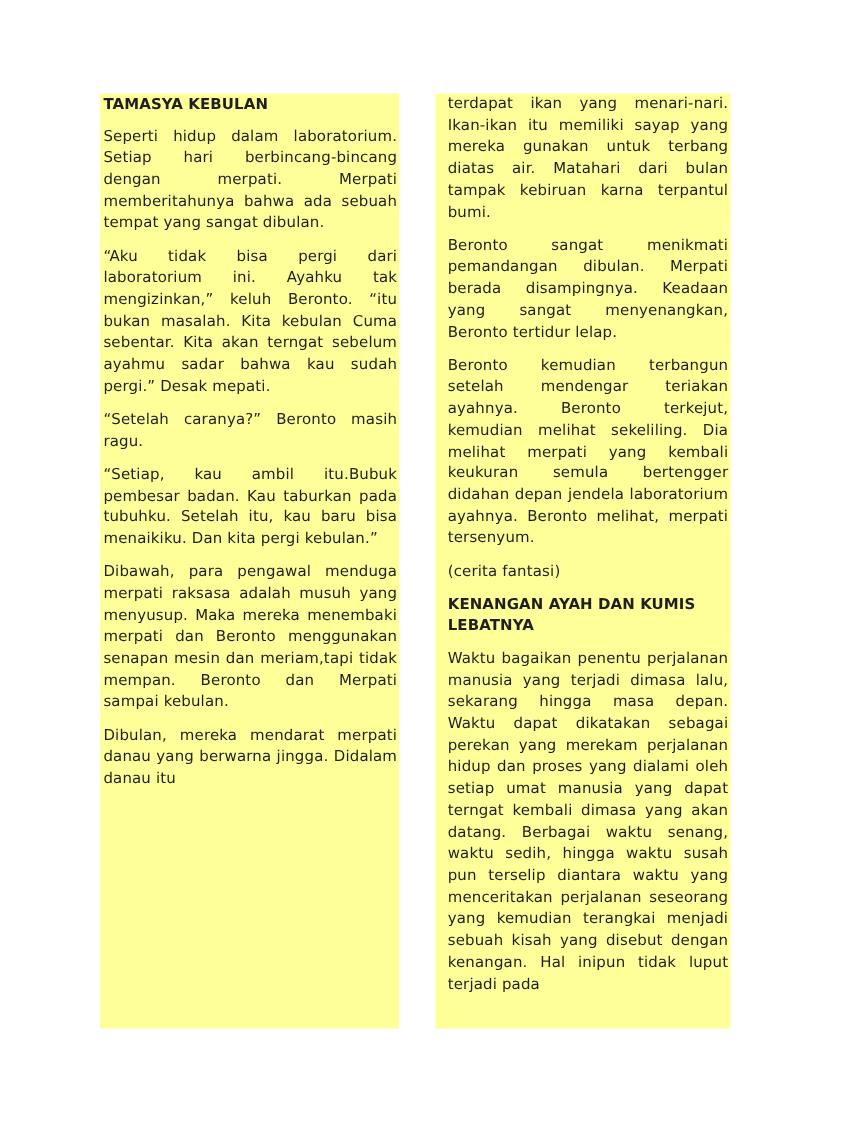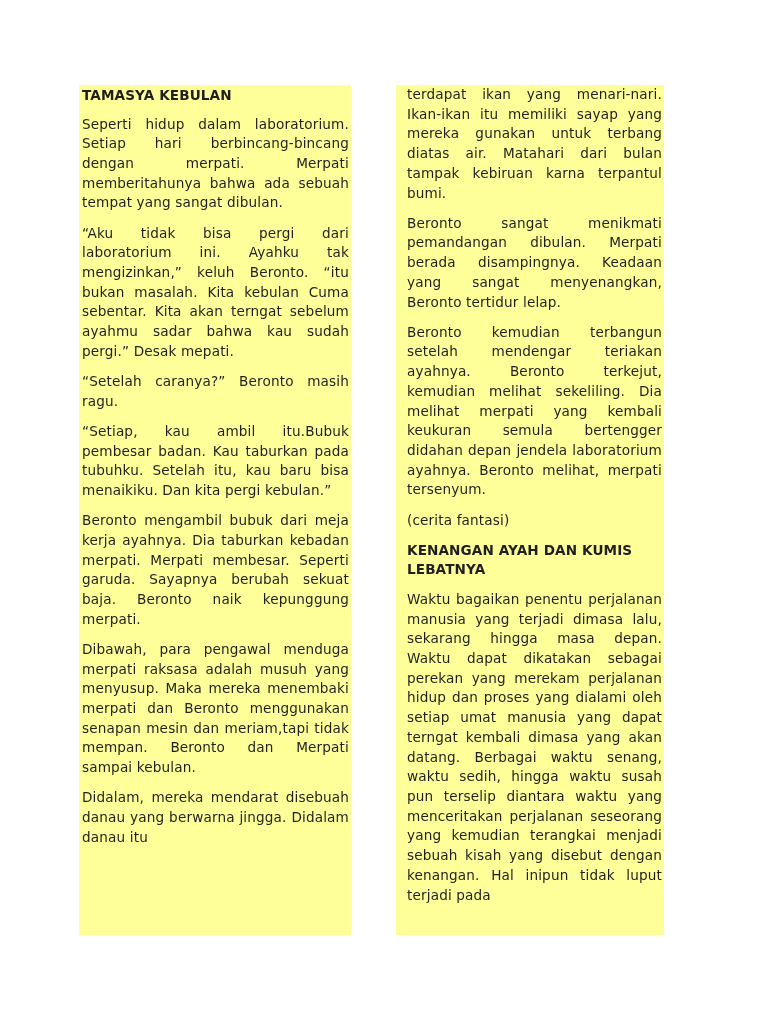--- a/index.html
+++ b/index.html
@@ -23,21 +23,21 @@
       height: 1024px;
     }
     .column {
       position: absolute;
       top: 85px;
       height: 850px;
       background: #ffff99;
       overflow: hidden;
     }
     .col-left {
-      left: 79px;
+      left: 91px;
       width: 272px;
     }
     .col-right {
       left: 396px;
       width: 268px;
     }
     .col-inner {
       padding: 0 3px 0 3px;
     }
     .col-left .col-inner { padding-left: 3px; padding-right: 2px; }
@@ -64,23 +64,22 @@
 
 <div class="page">
 
   <div class="column col-left">
     <div class="col-inner">
       <div class="heading">TAMASYA KEBULAN</div>
       <p class="para">Seperti hidup dalam laboratorium. Setiap hari berbincang-bincang dengan merpati. Merpati memberitahunya bahwa ada sebuah tempat yang sangat dibulan.</p>
       <p class="para">“Aku tidak bisa pergi dari laboratorium ini. Ayahku tak mengizinkan,” keluh Beronto. “itu bukan masalah. Kita kebulan Cuma sebentar. Kita akan terngat sebelum ayahmu sadar bahwa kau sudah pergi.” Desak mepati.</p>
       <p class="para">“Setelah caranya?” Beronto masih ragu.</p>
       <p class="para">“Setiap, kau ambil itu.Bubuk pembesar badan. Kau taburkan pada tubuhku. Setelah itu, kau baru bisa menaikiku. Dan kita pergi kebulan.”</p>
-      <p class="para">Beronto mengambil bubuk dari meja kerja ayahnya. Dia taburkan kebadan merpati. Merpati membesar. Seperti garuda. Sayapnya berubah sekuat baja. Beronto naik kepunggung merpati.</p>
       <p class="para">Dibawah, para pengawal menduga merpati raksasa adalah musuh yang menyusup. Maka mereka menembaki merpati dan Beronto menggunakan senapan mesin dan meriam,tapi tidak mempan. Beronto dan Merpati sampai kebulan.</p>
-      <p class="para">Didalam, mereka mendarat disebuah danau yang berwarna jingga. Didalam danau itu</p>
+      <p class="para">Dibulan, mereka mendarat merpati danau yang berwarna jingga. Didalam danau itu</p>
     </div>
   </div>
 
   <div class="column col-right">
     <div class="col-inner">
       <p class="para first">terdapat ikan yang menari-nari. Ikan-ikan itu memiliki sayap yang mereka gunakan untuk terbang diatas air. Matahari dari bulan tampak kebiruan karna terpantul bumi.</p>
       <p class="para">Beronto sangat menikmati pemandangan dibulan. Merpati berada disampingnya. Keadaan yang sangat menyenangkan, Beronto tertidur lelap.</p>
       <p class="para">Beronto kemudian terbangun setelah mendengar teriakan ayahnya. Beronto terkejut, kemudian melihat sekeliling. Dia melihat merpati yang kembali keukuran semula bertengger didahan depan jendela laboratorium ayahnya. Beronto melihat, merpati tersenyum.</p>
       <p class="para">(cerita fantasi)</p>
       <div class="heading">KENANGAN AYAH DAN KUMIS LEBATNYA</div>

